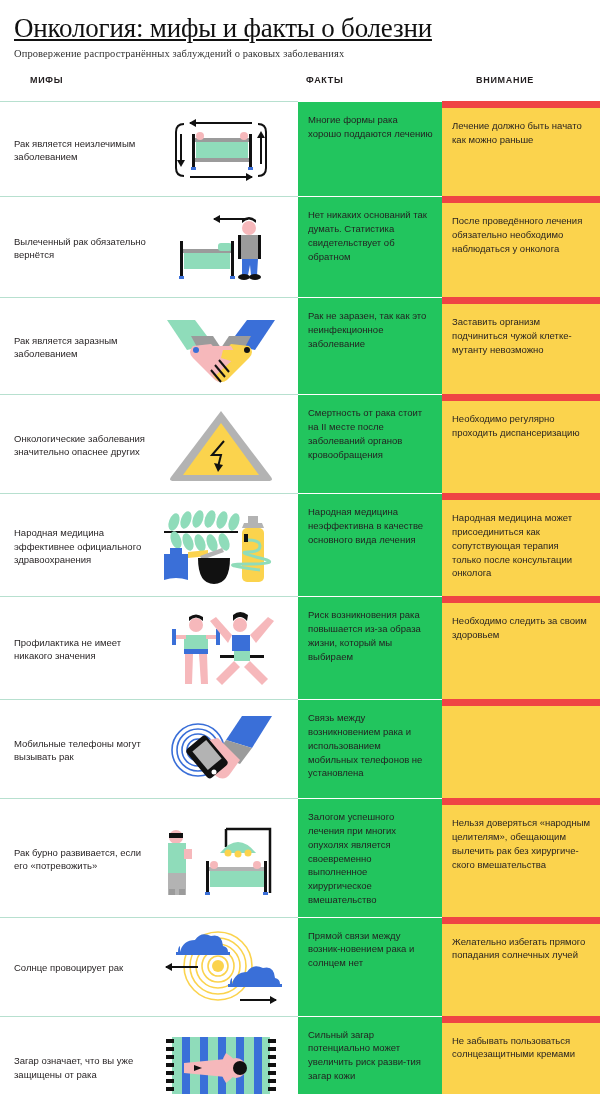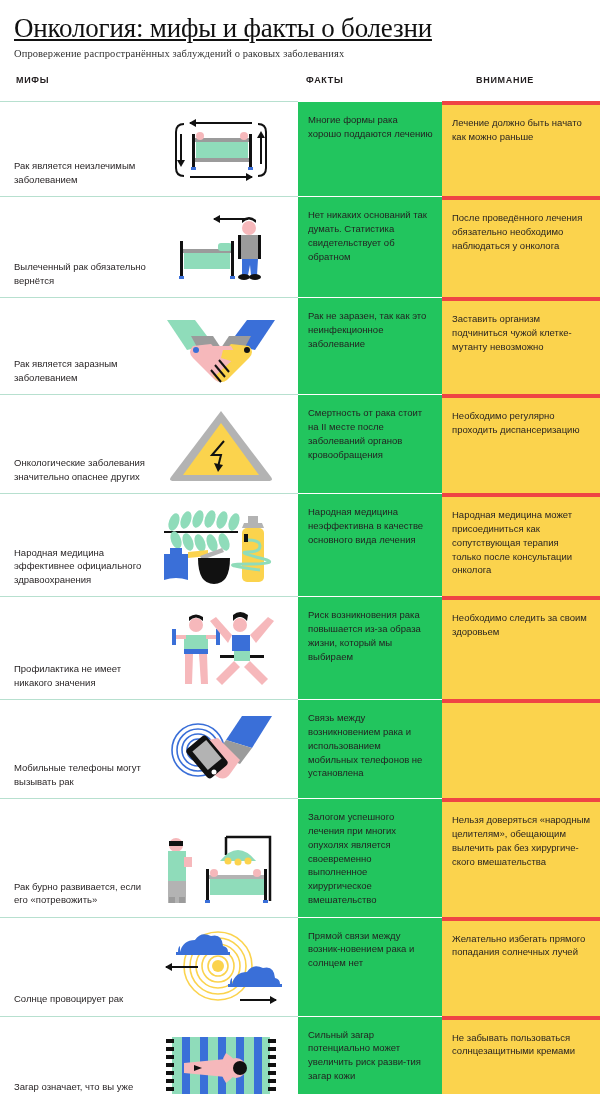--- a/index.html
+++ b/index.html
@@ -44,21 +44,21 @@
   }
   .colhead{
     position:absolute;
     top:0;
     font-size:9px;
     font-weight:bold;
     letter-spacing:0.7px;
     color:#231f20;
     text-transform:uppercase;
   }
-  .ch-myths{left:16px;}
+  .ch-myths{left:30px;}
   .ch-facts{left:306px;}
   .ch-attention{left:450px;padding-left:26px;}
 
   
   .table{position:relative;}
   .row{
     position:relative;
     display:flex;
     align-items:stretch;
     border-top:1px solid #b7e0cf;
@@ -66,21 +66,21 @@
   }
   .row:first-child{border-top:1px solid #b7e0cf;}
 
   .cell-myth{
     width:298px;
     flex:0 0 298px;
     position:relative;
     box-sizing:border-box;
     padding:12px 10px 10px 14px;
     display:flex;
-    align-items:flex-end;
+    align-items:center;
   }
   .myth-text{
     font-size:9.5px;
     line-height:1.42;
     color:#231f20;
     width:140px;
     flex:0 0 140px;
   }
   .illus{
     flex:1 1 auto;
@@ -99,21 +99,21 @@
     padding:11px 9px 10px 10px;
     border-top:1px solid #ffffff;
     margin-top:-1px;
   }
   .cell-attn{
     width:158px;
     flex:0 0 158px;
     box-sizing:border-box;
     background:#fbd34d;
     padding:11px 10px 10px 10px;
-    border-top:4px solid #ef4444;
+    border-top:7px solid #ef4444;
     margin-top:-1px;
   }
   .fact-text,.attn-text{
     font-size:9.5px;
     line-height:1.45;
     color:#231f20;
   }
 </style>
 </head>
 <body>

